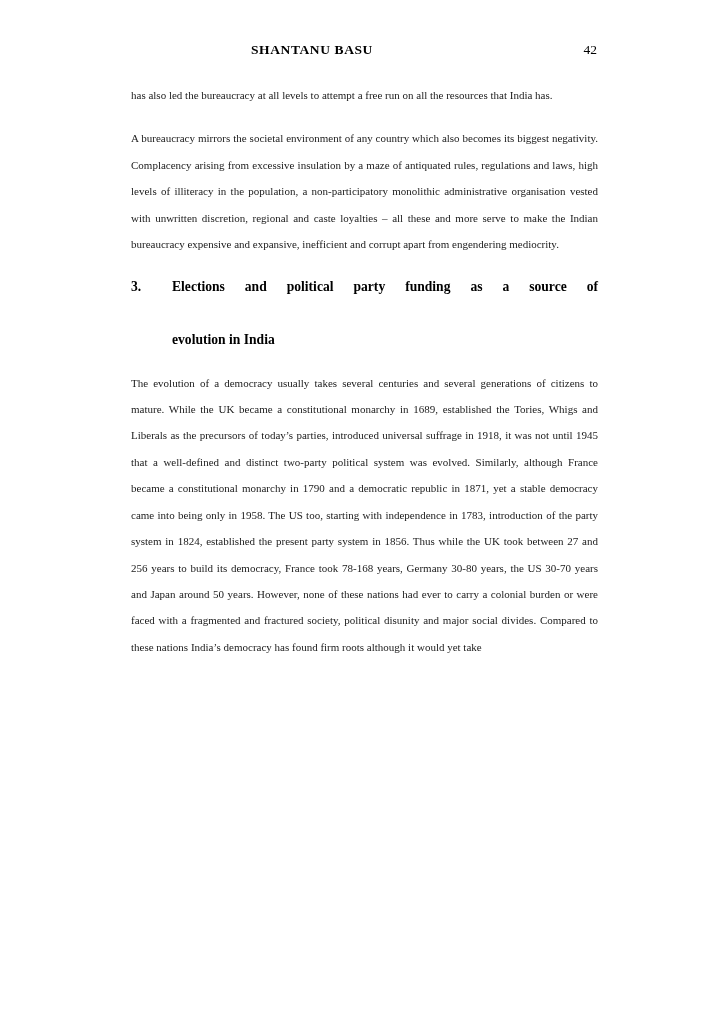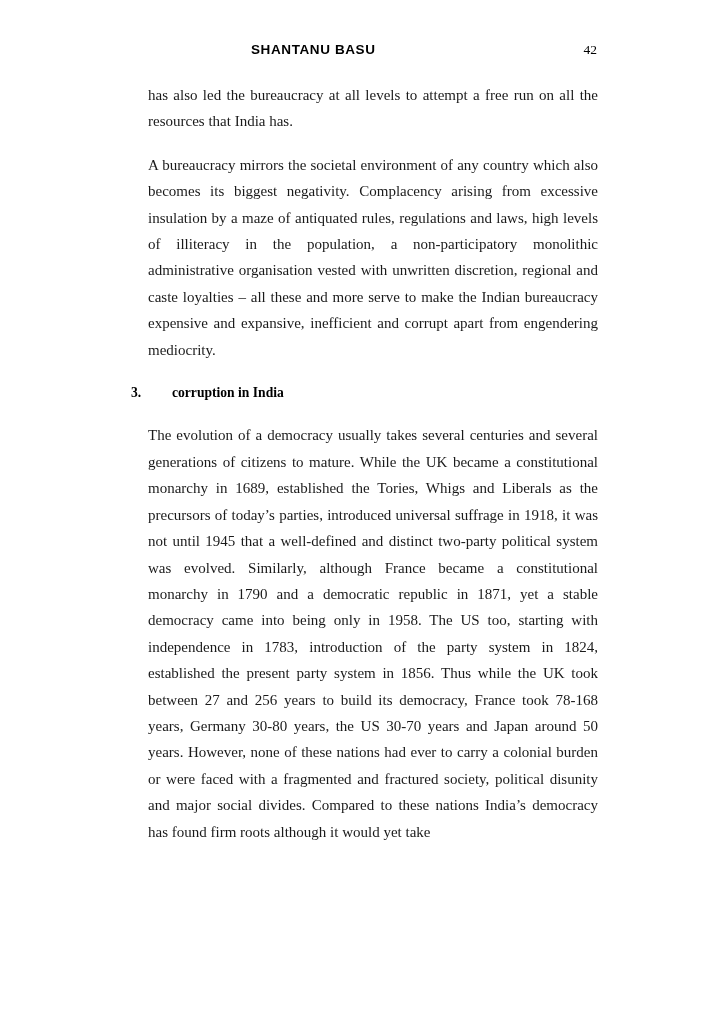--- a/index.html
+++ b/index.html
@@ -23,41 +23,41 @@
   .header {
     position: absolute;
     top: 42px;
     left: 131px;
     width: 466px;
     display: flex;
     justify-content: space-between;
     align-items: baseline;
   }
   .header-title {
-    font-family: Liberation Sans, sans-serif;
+    font-family: Liberation Serif, serif;
     font-weight: bold;
     font-size: 13.5px;
     letter-spacing: 0.6px;
     margin-left: 120px;
   }
   .header-page {
     font-family: "Liberation Serif", serif;
     font-size: 13.5px;
     margin-left: 28px;
   }
   .content {
     position: absolute;
     top: 82px;
     left: 131px;
     width: 467px;
   }
   p.body-text {
-    margin: 0 0 17px 17px;
+    margin: 0 0 17px 0;
     font-family: "Liberation Serif", serif;
-    font-size: 15px;
+    font-size: 11px;
     line-height: 26.4px;
     text-align: justify;
     text-justify: inter-word;
     color: #1a1a1a;
   }
   .section-heading {
     display: flex;
     margin: 0 0 16px 0;
     font-family: "Liberation Serif", serif;
     font-weight: bold;
@@ -96,21 +96,22 @@
 
   <div class="content">
 
     <p class="body-text">has also led the bureaucracy at all levels to attempt a free run on all the resources that India has.</p>
 
     <p class="body-text">A bureaucracy mirrors the societal environment of any country which also becomes its biggest negativity. Complacency arising from excessive insulation by a maze of antiquated rules, regulations and laws, high levels of illiteracy in the population, a non-participatory monolithic administrative organisation vested with unwritten discretion, regional and caste loyalties – all these and more serve to make the Indian bureaucracy expensive and expansive, inefficient and corrupt apart from engendering mediocrity.</p>
 
     <div class="section-heading">
       <div class="num">3.</div>
       <div class="heading-text">
-        <span>corruption in India</span>
+        <span class="line1">Elections and political party funding as a source of</span>
+        <span>evolution in India</span>
       </div>
     </div>
 
     <p class="body-text">The evolution of a democracy usually takes several centuries and several generations of citizens to mature. While the UK became a constitutional monarchy in 1689, established the Tories, Whigs and Liberals as the precursors of today’s parties, introduced universal suffrage in 1918, it was not until 1945 that a well-defined and distinct two-party political system was evolved. Similarly, although France became a constitutional monarchy in 1790 and a democratic republic in 1871, yet a stable democracy came into being only in 1958. The US too, starting with independence in 1783, introduction of the party system in 1824, established the present party system in 1856. Thus while the UK took between 27 and 256 years to build its democracy, France took 78-168 years, Germany 30-80 years, the US 30-70 years and Japan around 50 years. However, none of these nations had ever to carry a colonial burden or were faced with a fragmented and fractured society, political disunity and major social divides. Compared to these nations India’s democracy has found firm roots although it would yet take</p>
 
   </div>
 
 </div>
 
 </body></html>

